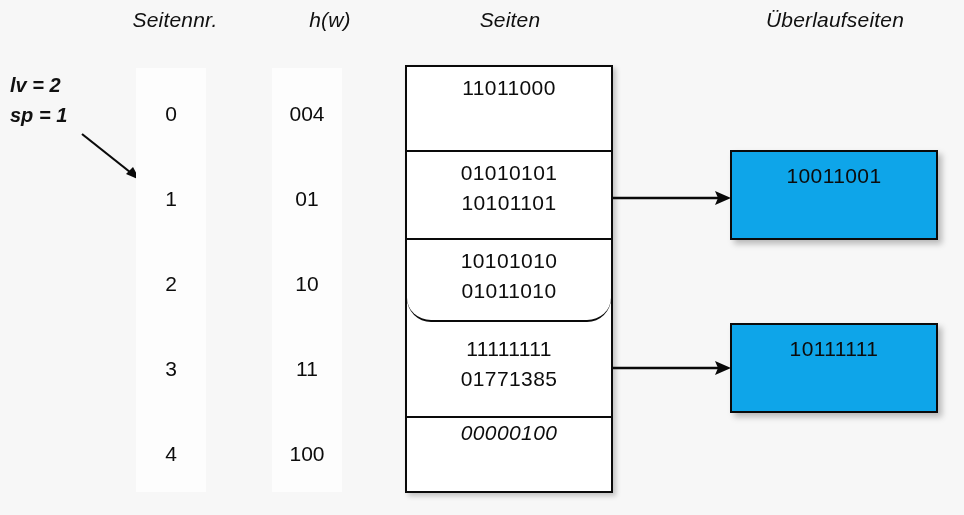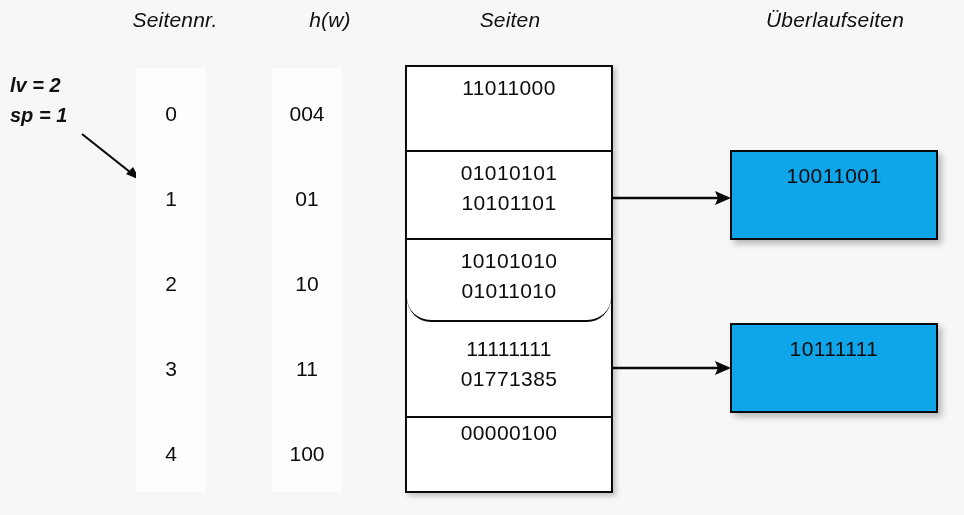--- a/index.html
+++ b/index.html
@@ -187,21 +187,21 @@
       <span class="rec">10101101</span>
     </div>
     <div class="page-row" style="top:173px; height:82px;border-radius:24px;">
       <span class="rec">10101010</span>
       <span class="rec">01011010</span>
     </div>
     <div class="page-row" style="top:261px; height:90px;">
       <span class="rec">11111111</span>
       <span class="rec">01771385</span>
     </div>
-    <div class="page-row last" style="top:345px; height:58px;">
+    <div class="page-row last" style="top:345px; height:58px;font-style:italic;">
       <span class="rec">00000100</span>
     </div>
   </div>
 
   <svg class="connector" id="conn-1" viewBox="0 0 122 22">
     <line x1="0" y1="11" x2="112" y2="11" stroke="#0a0a0a" stroke-width="2.4"></line>
     <path d="M 120 11 L 104 4 L 107 11 L 104 18 Z" fill="#0a0a0a"></path>
   </svg>
   <svg class="connector" id="conn-2" viewBox="0 0 122 22">
     <line x1="0" y1="11" x2="112" y2="11" stroke="#0a0a0a" stroke-width="2.4"></line>

